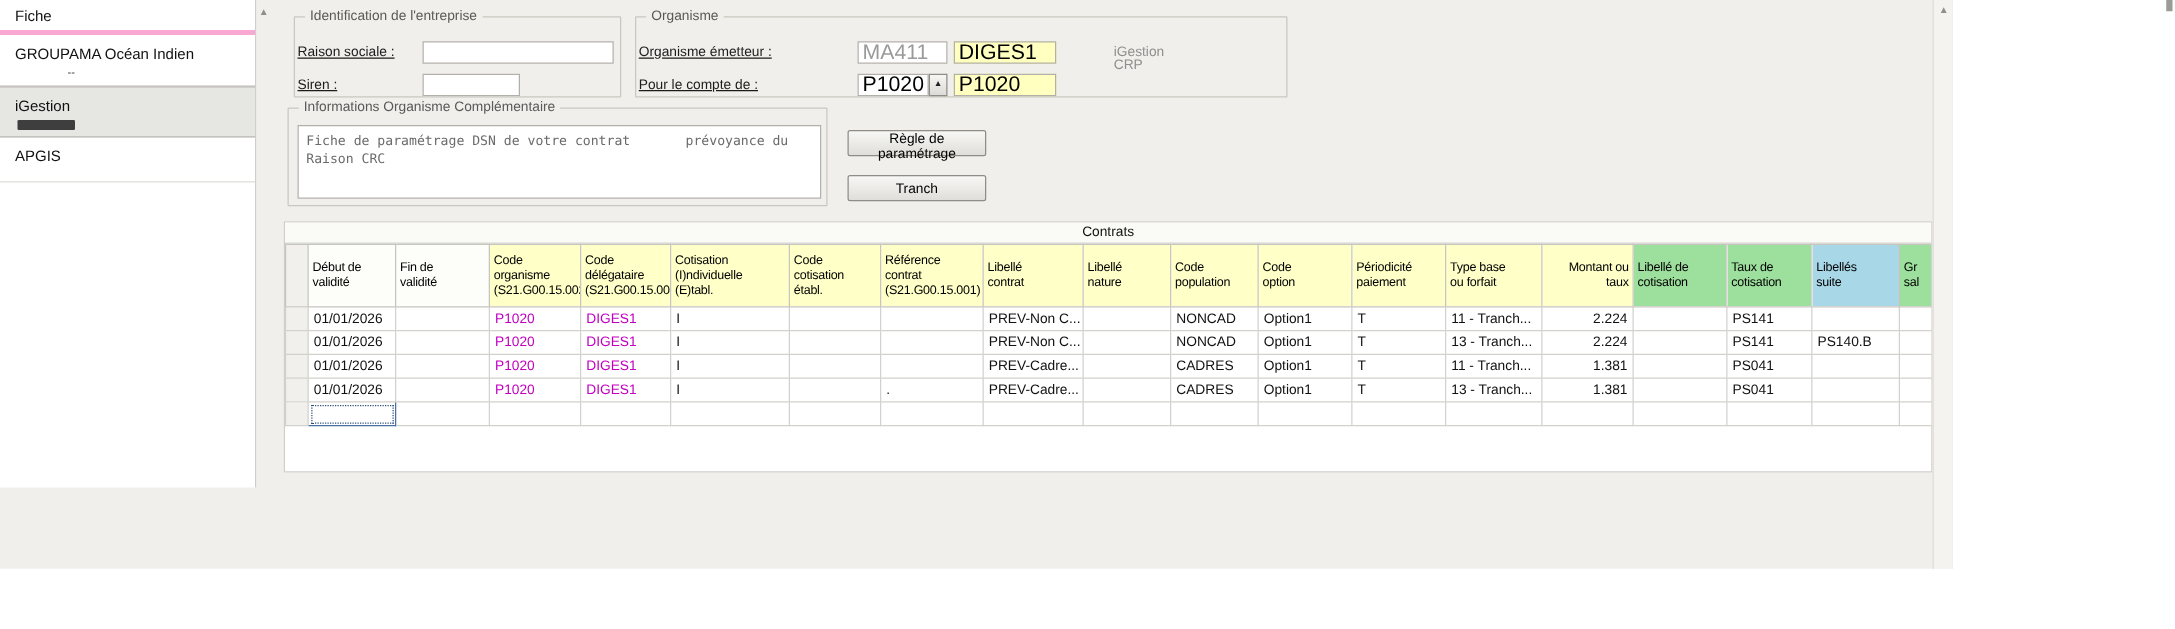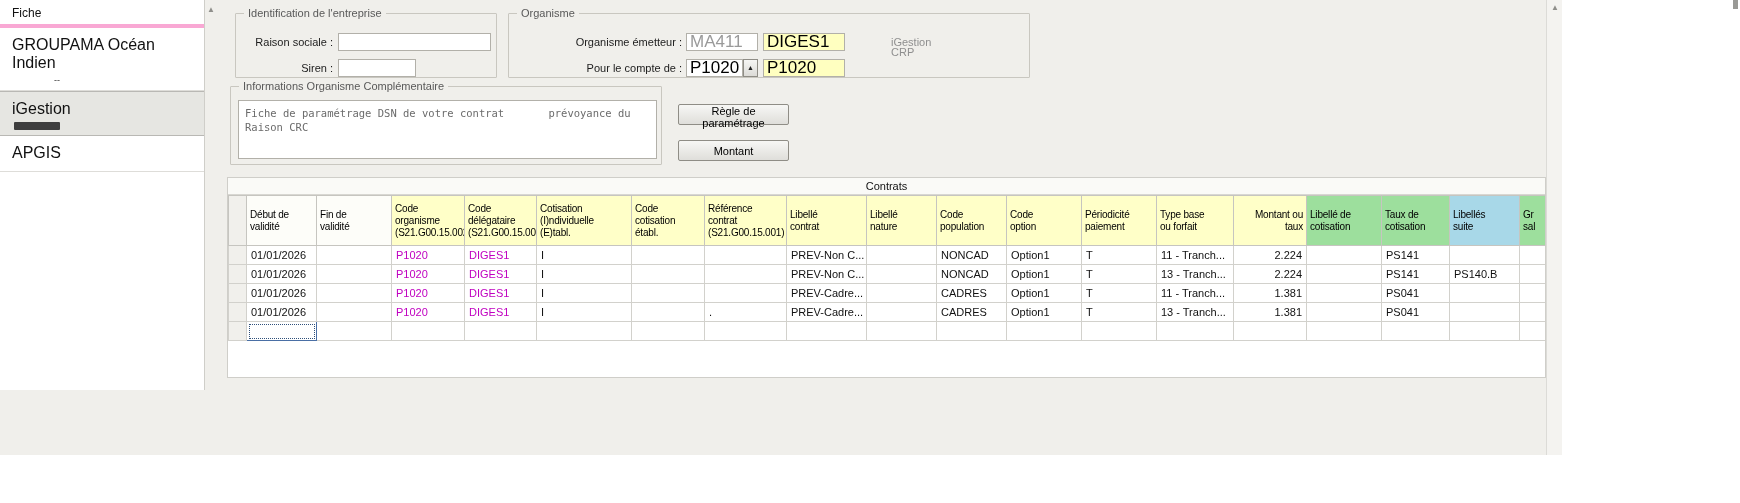--- a/index.html
+++ b/index.html
@@ -5,30 +5,30 @@
   * { margin:0; padding:0; box-sizing:border-box; }
   html,body { background:#fff; font-family:"Liberation Sans", sans-serif; }
   .page { position:relative; width:1740px; height:503px; background:#fff; overflow:hidden; }
   .app { position:absolute; left:0; top:0; width:1562px; height:455px; background:#f0efeb; border-right:1px solid #e2e1dd; }
 
   
   .sidebar { position:absolute; left:0; top:0; width:205px; height:390px; background:#fff; border-right:1px solid #cfcec9; }
   .sidebar-title { font-size:12px; color:#111; padding:6px 0 4px 12px; border-bottom:4px solid #f9a8d4; }
   .sb-item { position:relative; padding:8px 10px 5px 12px; border-bottom:1px solid #deddd9; min-height:36px; cursor:default; }
   .sb-item.selected { background:#e6e6e2; border-top:1px solid #b9b8b4; border-bottom:1px solid #b9b8b4; }
-  .sb-label { font-size:16px; color:#111; }
+  .sb-label { font-size:12px; color:#111; }
   .sb-sub { font-size:9px; color:#333; padding-left:42px; margin-top:3px; }
   .sb-blob { width:46px; height:8px; background:#3e3e3e; margin:4px 0 0 2px; border-radius:1px; filter:blur(.5px); }
   .scroll-arrow { position:absolute; font-size:8px; color:#8f8f8b; line-height:10px; }
 
   
   .groupbox { position:absolute; border:1px solid #c9c7c0; border-radius:1px;padding-left:27px; }
   .gb-title { position:absolute; top:-7px; left:8px; background:#f0efeb; padding:0 4px; font-size:11px; color:#595959; white-space:nowrap; }
   .lbl { position:absolute; font-size:11px; color:#1c1c1c; white-space:nowrap; }
-  .lbl.right { text-align:right; }
+  .lbl.right { text-align:left;text-decoration:underline; }
   .field { position:absolute; height:18px; border:1px solid #b2b0a9; background:#fff; font-family:"Liberation Sans",sans-serif; font-size:17px; padding:0 3px; color:#000; }
   .field.gray { color:#9a9a9a; }
   .field.yellow { background:var(--field-yellow,#ffffc0); }
   .spin { position:absolute; width:15px; height:18px; border:1px solid #8f8d86; background:linear-gradient(#f6f6f4,#dcdbd7); font-size:7px; color:#222; text-align:center; line-height:16px; cursor:default; }
   .static { position:absolute; font-size:11px; color:#8f8f8f; }
   .memo { position:absolute; background:#fff; border:1px solid #b2b0a9; font-family:"DejaVu Sans Mono", monospace; font-size:10.5px; color:#6b6b6b; padding:5px 6px; white-space:pre; line-height:14px; overflow:hidden; }
   .btn { position:absolute; width:111px; height:21px; background:linear-gradient(#f7f7f5,#dfdeda); border:1px solid #8f8d86; border-radius:2px; font-family:"Liberation Sans",sans-serif; font-size:11px; color:#000; cursor:default; }
 
   
   .contrats-panel { position:absolute; left:227px; top:177px; width:1319px; height:201px; background:#fff; border:1px solid #cfcec9; overflow:hidden; }
@@ -97,21 +97,21 @@
       <span class="static" style="left:382px; top:32px;text-align:right;">CRP</span>
     </div>
 
     <div class="groupbox" style="left:230px; top:86px; width:432px; height:79px;">
       <div class="gb-title">Informations Organisme Complémentaire</div>
       <div class="memo" style="left:7px; top:13px; width:419px; height:59px;">Fiche de paramétrage DSN de votre contrat       prévoyance du
 Raison CRC</div>
     </div>
 
     <button class="btn" style="left:678px; top:104px;">Règle de paramétrage</button>
-    <button class="btn" style="left:678px; top:140px;">Montant</button>
+    <button class="btn" style="left:678px; top:140px;">Tranch</button>
 
     <div class="contrats-panel">
       <div class="contrats-title">Contrats</div>
       <table class="grid" id="contrats-table">
           <colgroup>
             <col style="width: 18px;">
             <col style="width: 70px;">
             <col style="width: 75px;">
             <col style="width: 73px;">
             <col style="width: 72px;">

